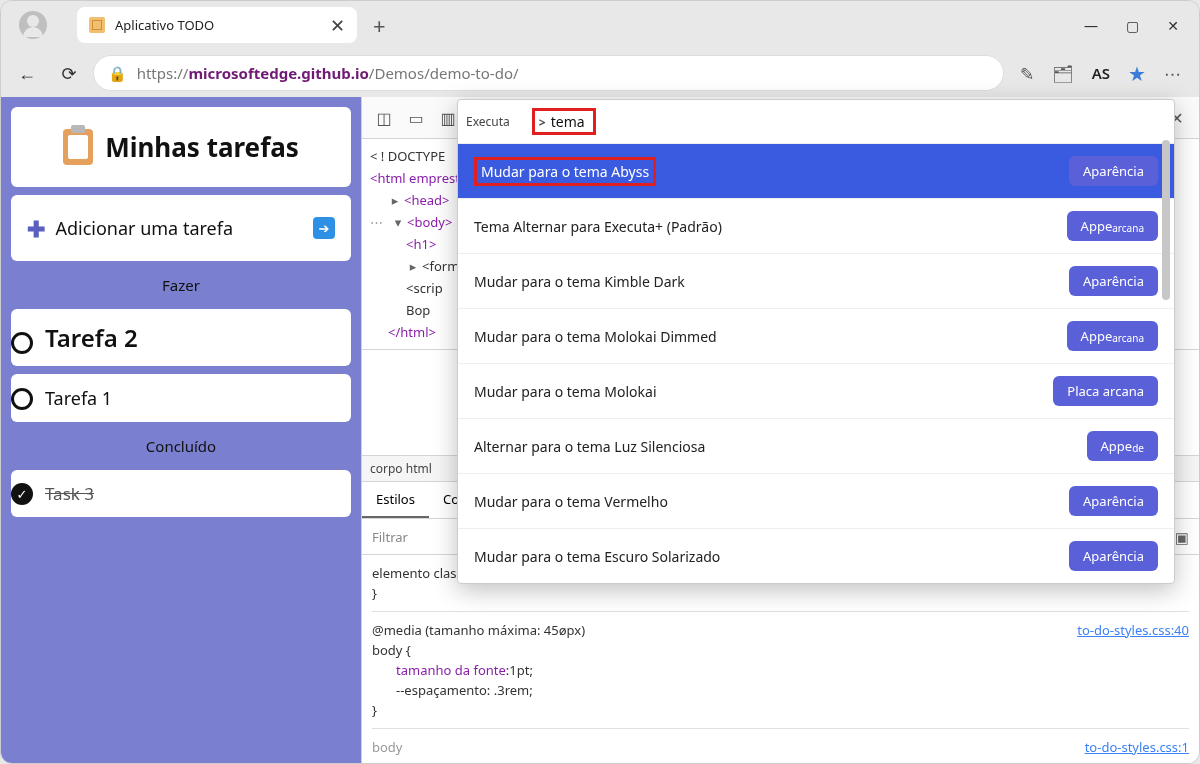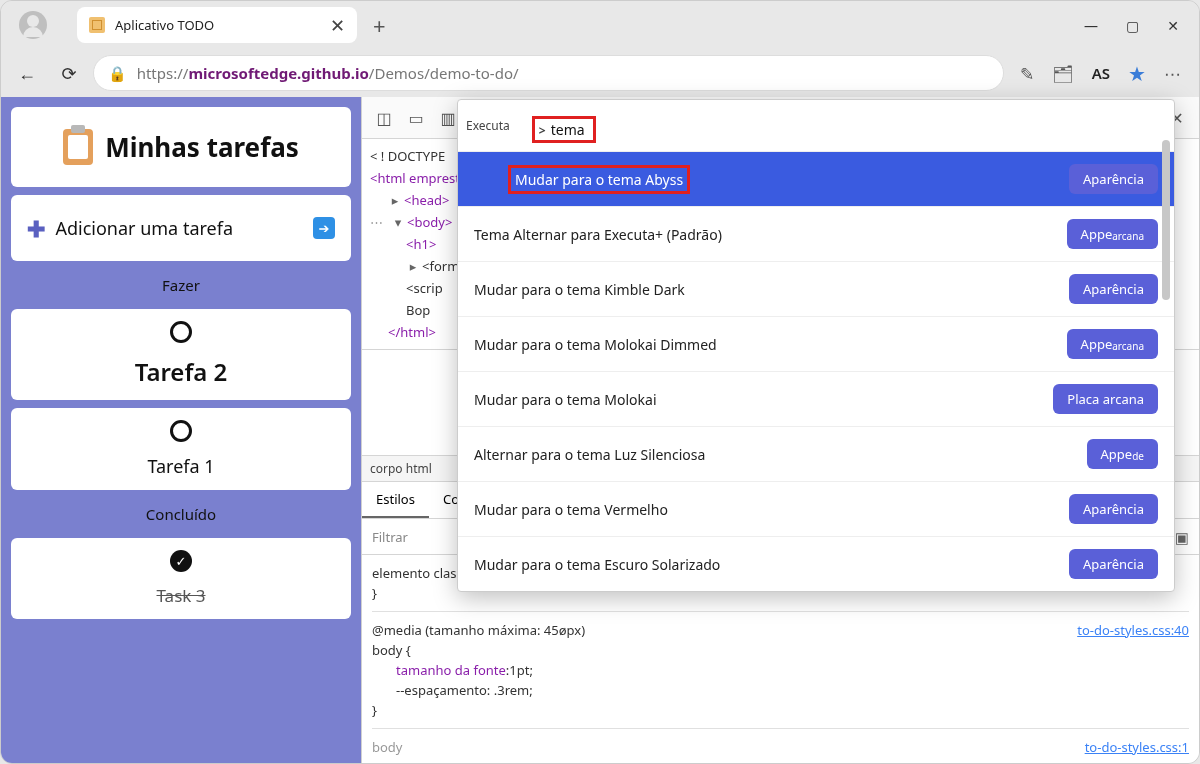--- a/index.html
+++ b/index.html
@@ -40,21 +40,21 @@
   .page-header { display:flex; align-items:center; justify-content:center; gap:12px; background:#fff; border-radius:6px; padding:22px 0;text-align:center; }
   .clipboard-icon { width:30px; height:36px; background:#e4a05c; border-radius:4px; position:relative;}
   .clipboard-icon::before{content:"";position:absolute;top:-4px;left:8px;width:14px;height:8px;background:#b8b8b8;border-radius:2px;}
   .clipboard-icon::after{content:"";position:absolute;inset:6px 5px;background:#fff;border-radius:2px;}
   .page-title { font-size:26px; font-weight:700; color:#111;}
   .add-row { background:#fff; border-radius:6px; padding:18px 16px; display:flex; align-items:center; gap:10px; }
   .plus { color:#5a60c0; font-size:22px; font-weight:700;}
   .add-label { font-size:18px; color:#111; flex:1;}
   .go-btn { width:22px; height:22px; background:#2e90e5; border-radius:4px; display:flex; align-items:center; justify-content:center; color:#fff; font-size:13px;}
   .section-label { text-align:center; color:#111; font-size:15px; padding:6px 0;}
-  .task { background:#fff; border-radius:6px; padding:12px 0; display:flex; align-items:center; gap:12px;flex-direction:column;}
+  .task { background:#fff; border-radius:6px; padding:12px 0; display:flex; align-items:flex-end; gap:12px;}
   .task-circle { width:22px; height:22px; border:3px solid #111; border-radius:50%;}
   .task-done { width:22px; height:22px; border-radius:50%; background:#111; display:flex; align-items:center; justify-content:center; color:#fff; font-size:13px;}
   .task-name { font-size:18px; color:#111;}
   .task-name.big { font-size:24px; font-weight:600;}
   .task-name.strike { text-decoration: line-through; color:#555; font-size:17px;}
 
   
   .devtools { flex:1; background:#fff; display:flex; flex-direction:column; position:relative; border-left:1px solid #d0d0d0;}
   .dt-tabs { height:42px; border-bottom:1px solid #d5d5d5; display:flex; align-items:center; padding:0 8px; gap:4px; color:#555; font-size:14px; background:#fafafa;}
   .dt-tabs .spacer{flex:1;}
@@ -77,27 +77,27 @@
   .css-pane .src{float:right; color:#3b82f6; text-decoration:underline;}
   .css-pane hr{border:none;border-top:1px solid #e0e0e0; margin:8px 0;}
   .purple{color:#8a1faa;} .dim{color:#999;}
 
   
   .palette { position:absolute; top:2px; left:95px; right:24px; background:#fff; border:1px solid #ccc; box-shadow:0 6px 24px rgba(0,0,0,0.25); border-radius:4px; z-index:50; display:flex; flex-direction:column; max-height:500px;}
   .palette-head { display:flex; align-items:center; padding:8px 8px; gap:22px; font-size:12px; color:#444;}
   .palette-prompt { color:#444; }
   .palette-chevron{color:#444; font-weight:700;}
   .palette-query { padding:1px 4px 2px 2px; color:#111; font-size:14px;}
-  .red-box{border:3px solid #e02020; padding:1px 4px;margin-top:8px;}
+  .red-box{border:3px solid #e02020; padding:1px 4px;}
   .highlight-red { border:3px solid #e02020; padding:2px 4px;}
   .palette-list { overflow:auto;}
   .palette-item { display:flex; align-items:center; justify-content:space-between; padding:12px 16px; border-top:1px solid #eee; font-size:14px; color:#222; cursor:pointer;}
   .palette-item.selected { background:#3a5be0; color:#fff;}
   .palette-item .badge{ background:#5a60d8; color:#fff; padding:6px 14px; border-radius:6px; font-size:13px;}
-  .palette-item.selected .name .highlight-red{background:transparent;margin-left:34px;}
+  .palette-item.selected .name .highlight-red{background:transparent;}
   sub.small{font-size:10px; vertical-align:baseline; position:relative; bottom:-1px;}
   .vscroll{position:absolute; right:4px; top:40px; width:8px; height:160px; background:#c7c7c7; border-radius:4px;}
 
   .hr-faint{border:none;border-top:1px solid #eee;}
 
 </style>
 </head>
 <body>
 
 <div class="chrome">

